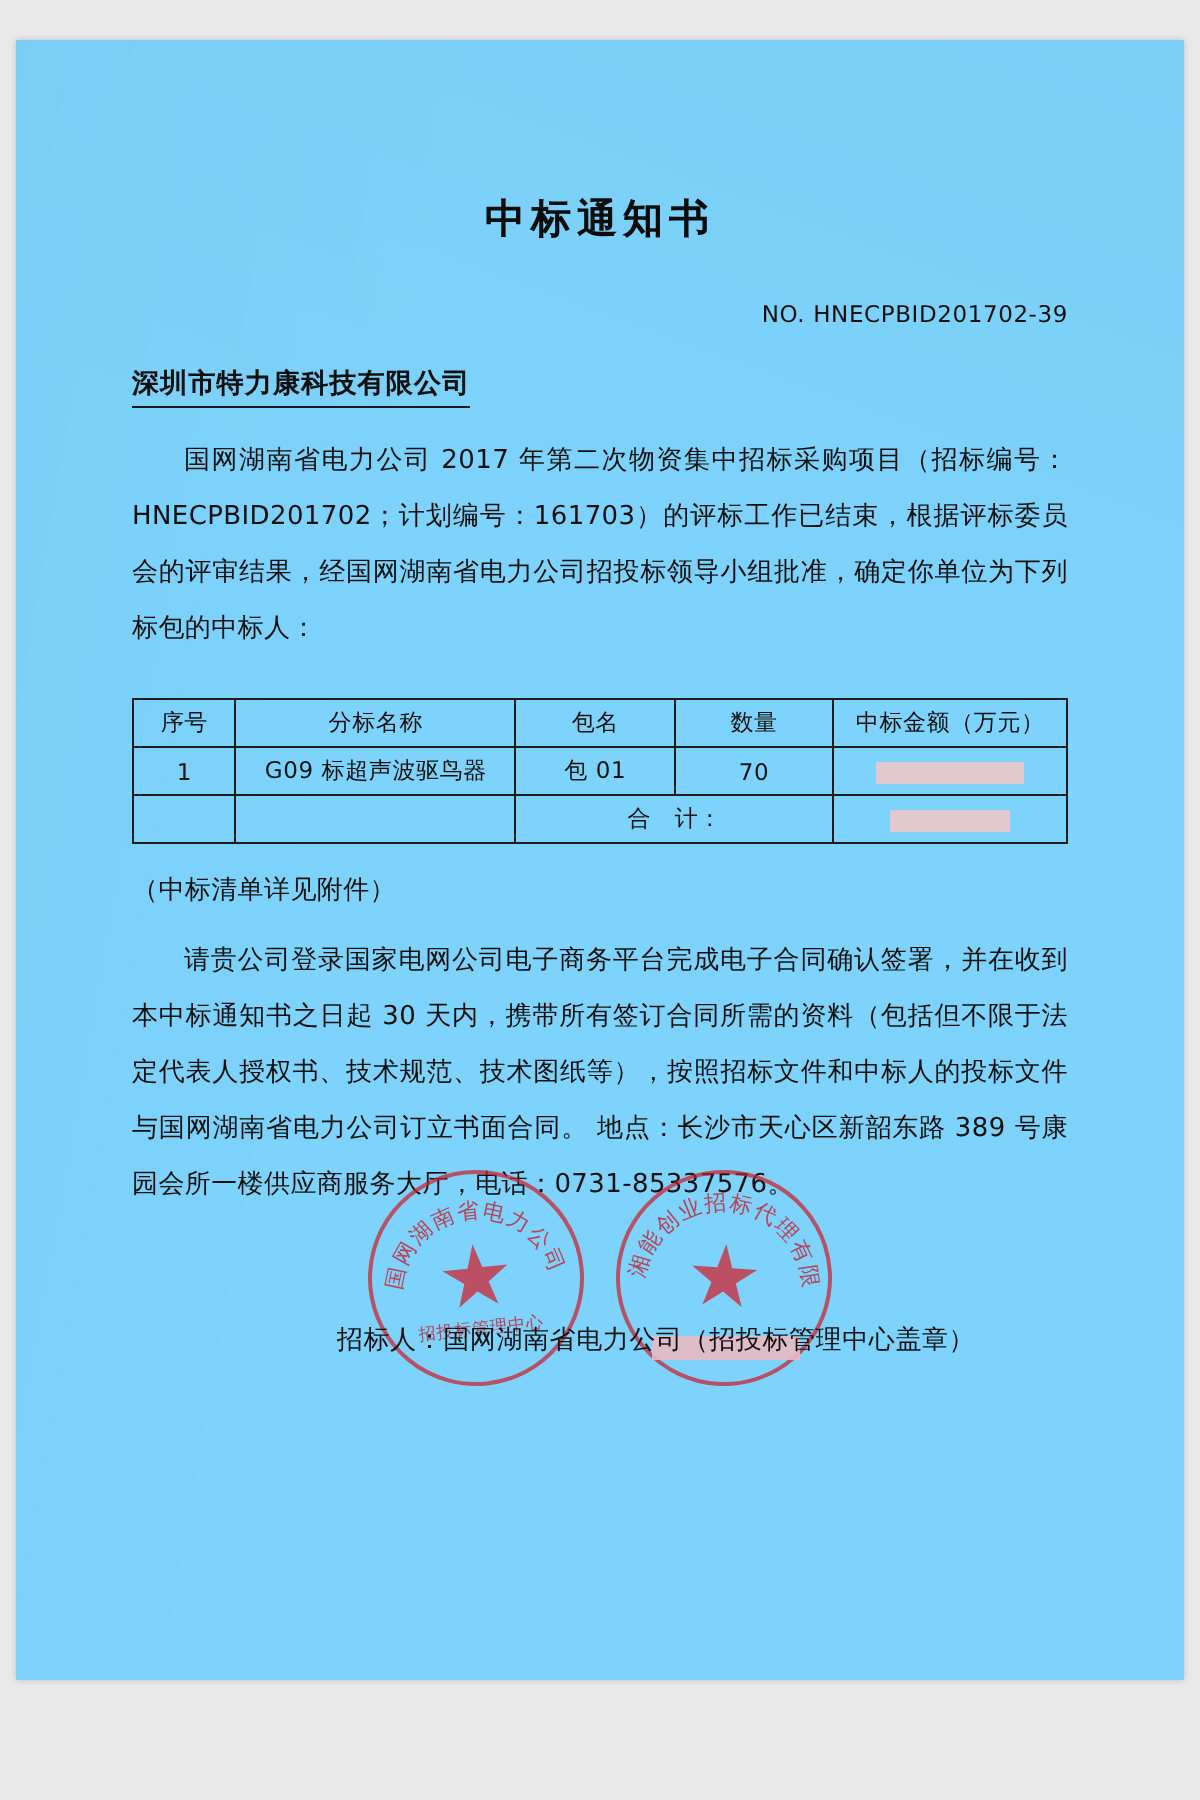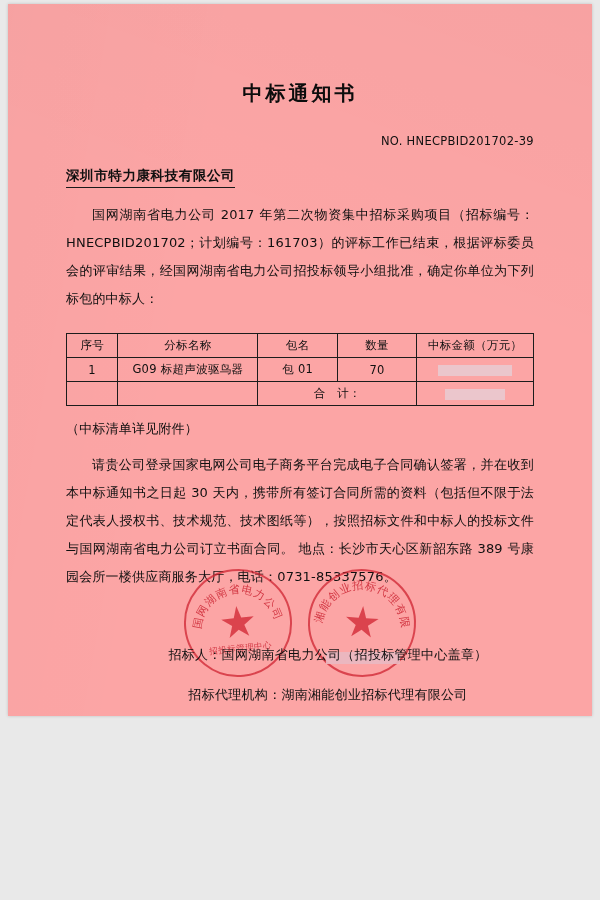--- a/index.html
+++ b/index.html
@@ -5,23 +5,23 @@
   * { box-sizing: border-box; }
   html, body { margin: 0; padding: 0; }
   body {
     width: 600px; height: 900px;
     background: #e9e9e9;
     font-family: "DejaVu Sans", "Liberation Sans", sans-serif;
     overflow: hidden;
   }
   .page {
     position: absolute;
-    left: 8px; top: 4px;
-    width: 584px; height: 712px;
-    background: #fca5a5;
+    left: 8px; top: 20px;
+    width: 584px; height: 820px;
+    background: #7dd3fc;
     box-shadow: 0 0 3px rgba(0,0,0,0.18);
   }
   
   .page::after {
     content: "";
     position: absolute; inset: 0;
     background:
       linear-gradient(100deg, rgba(0,0,0,0.015) 0%, rgba(255,255,255,0) 35%),
       linear-gradient(200deg, rgba(0,0,0,0.02) 0%, rgba(255,255,255,0) 40%);
     pointer-events: none;
@@ -207,21 +207,20 @@
         </tr>
       </tbody>
     </table>
 
     <div class="note">（中标清单详见附件）</div>
 
     <div class="para indent">请贵公司登录国家电网公司电子商务平台完成电子合同确认签署，并在收到本中标通知书之日起 30 天内，携带所有签订合同所需的资料（包括但不限于法定代表人授权书、技术规范、技术图纸等），按照招标文件和中标人的投标文件与国网湖南省电力公司订立书面合同。 地点：长沙市天心区新韶东路 389 号康园会所一楼供应商服务大厅，电话：0731-85337576。</div>
 
     <div class="sign-block">
       <div class="sign-line right-ish">招标人：国网湖南省电力公司（招投标管理中心盖章）</div>
-      <div class="sign-line right-ish">招标代理机构：湖南湘能创业招标代理有限公司</div>
     </div>
 
   </div>
 
   <div class="stamp stamp-skew-a" id="stamp-tender">
     <div class="ring"></div>
     <svg class="arc" viewBox="0 0 108 108">
       <defs>
         <path id="arcpath1" d="M 16,62 A 38,38 0 0 1 92,62"></path>
       </defs>

